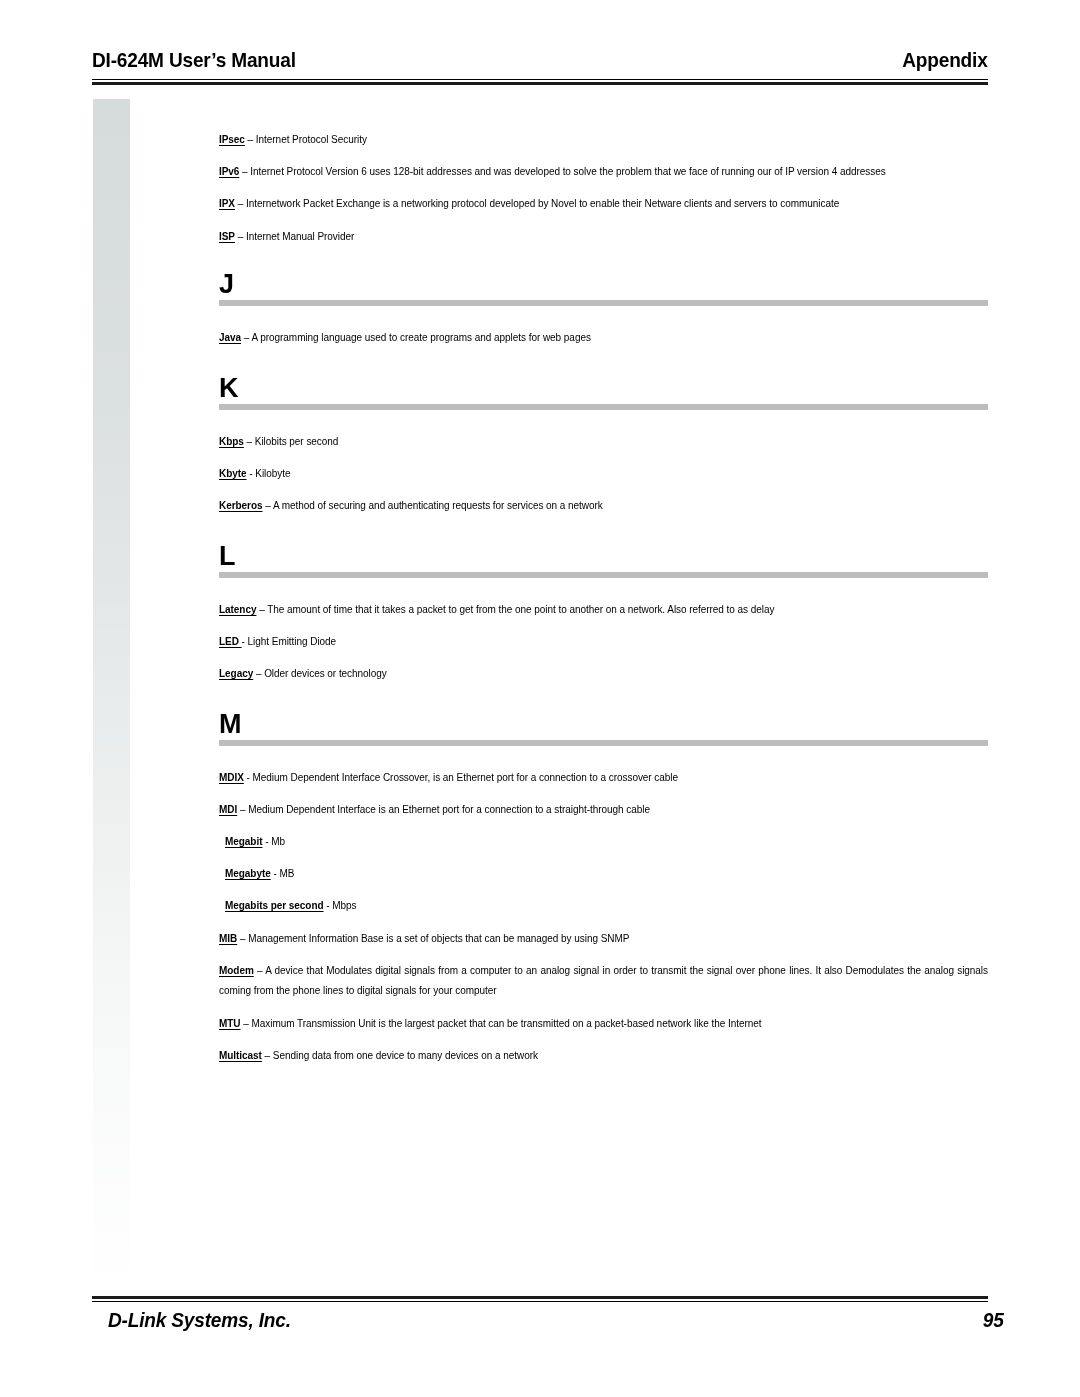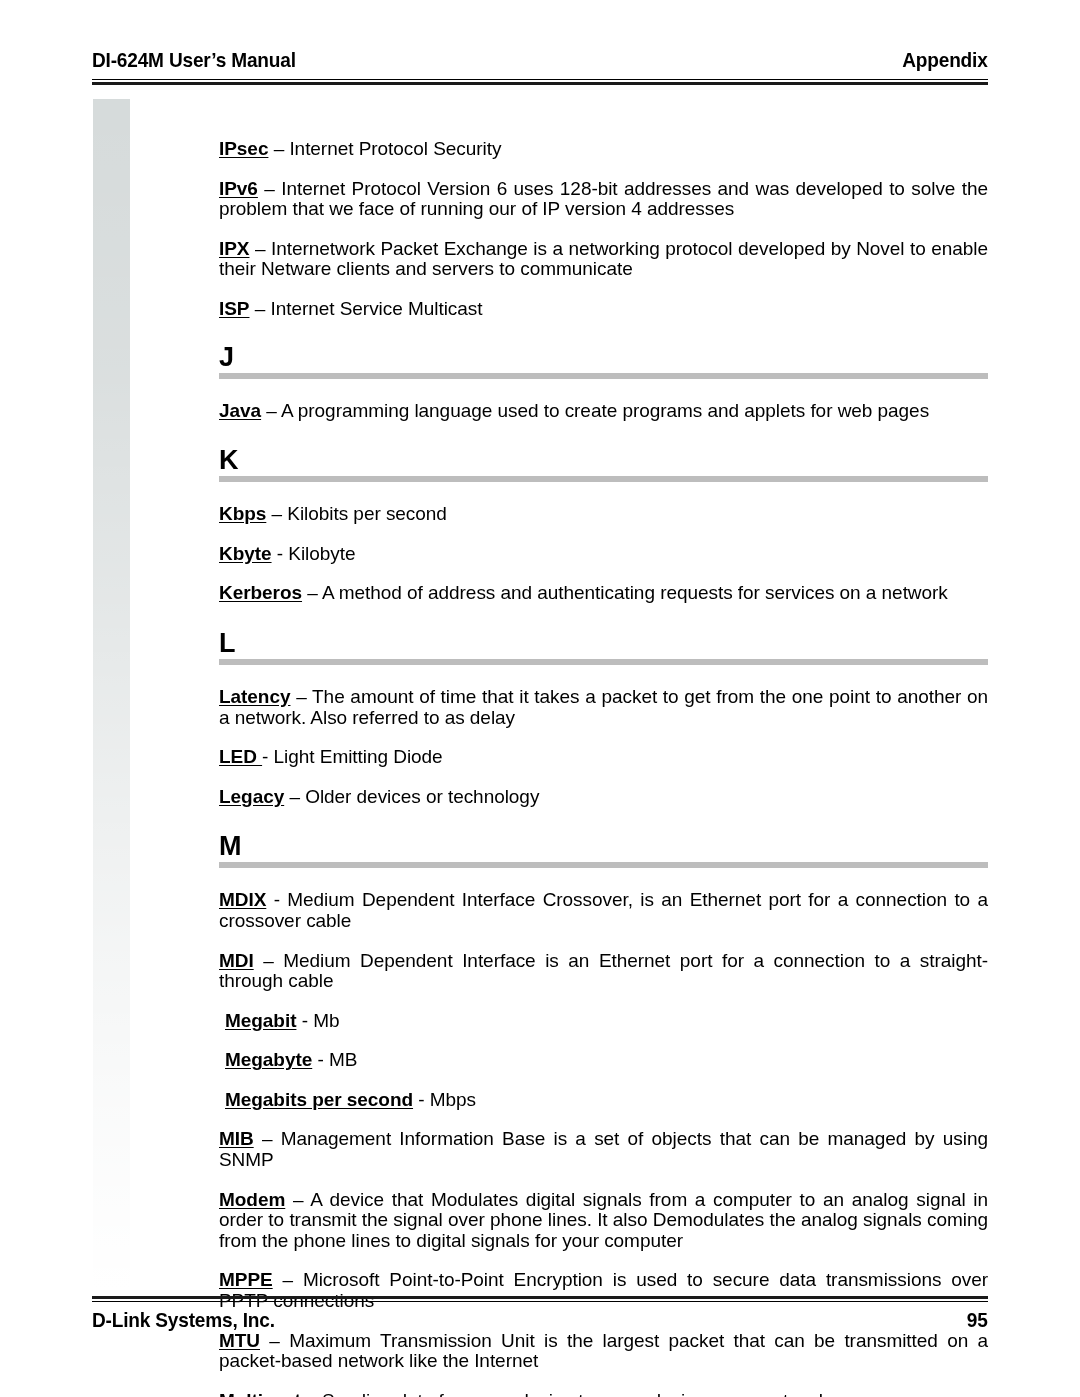--- a/index.html
+++ b/index.html
@@ -102,21 +102,21 @@
 
   
   #content {
     position: absolute;
     left: 219px;
     top: 120px;
     width: 769px;
   }
 
   .entry {
-    font-size: 19px;
+    font-size: 10px;
     line-height: 20.6px;
     text-align: justify;
     margin-bottom: 11.6px;
     letter-spacing: -0.05px;
   }
   .entry:last-child { margin-bottom: 0; }
   .entry .term {
     font-weight: bold;
     text-decoration: underline;
     text-underline-offset: 1.5px;
@@ -158,24 +158,25 @@
   #footer-rule-thin {
     position: absolute;
     left: 92px;
     top: 1301px;
     width: 896px;
     height: 1px;
     background: #000000;
   }
   #footer {
     position: absolute;
-    left: 92px;
+    left: 108px;
     top: 1308px;
     width: 896px;
     height: 34px;
+    font-style: italic;
   }
   #footer .foot-row {
     display: flex;
     justify-content: space-between;
     align-items: baseline;
     font-size: 20.5px;
     font-weight: bold;
     letter-spacing: -0.2px;
     transform: scaleX(0.93);
     transform-origin: left center;
@@ -224,52 +225,51 @@
       <div class="sq-row"><span class="sq" style="background: rgb(214, 219, 219);"></span><span class="sq" style="background: rgb(214, 219, 219);"></span></div>
       <div class="sq-row"><span class="sq" style="background: rgb(214, 219, 219);"></span><span class="sq" style="background: rgb(214, 219, 219);"></span></div>
       <div class="sq-row"><span class="sq" style="background: rgb(214, 219, 219);"></span></div>
     </div>
   <div id="deco-fade"></div>
 
   <div id="content">
       <p class="entry"><span class="term">IPsec</span><span class="definition"> – Internet Protocol Security</span></p>
       <p class="entry"><span class="term">IPv6</span><span class="definition"> – Internet Protocol Version 6 uses 128-bit addresses and was developed to solve the problem that we face of running our of IP version 4 addresses</span></p>
       <p class="entry"><span class="term">IPX</span><span class="definition"> – Internetwork Packet Exchange is a networking protocol developed by Novel to enable their Netware clients and servers to communicate</span></p>
-      <p class="entry"><span class="term">ISP</span><span class="definition"> – Internet Service Multicast</span></p>
+      <p class="entry"><span class="term">ISP</span><span class="definition"> – Internet Manual Provider</span></p>
       <div class="section first">
         <div class="letter">J</div>
         <div class="bar" style="background: rgb(189, 189, 189);"></div>
       </div>
       <p class="entry"><span class="term">Java</span><span class="definition"> – A programming language used to create programs and applets for web pages</span></p>
       <div class="section">
         <div class="letter">K</div>
         <div class="bar" style="background: rgb(189, 189, 189);"></div>
       </div>
       <p class="entry"><span class="term">Kbps</span><span class="definition"> – Kilobits per second</span></p>
       <p class="entry"><span class="term">Kbyte</span><span class="definition"> - Kilobyte</span></p>
-      <p class="entry"><span class="term">Kerberos</span><span class="definition"> – A method of address and authenticating requests for services on a network</span></p>
+      <p class="entry"><span class="term">Kerberos</span><span class="definition"> – A method of securing and authenticating requests for services on a network</span></p>
       <div class="section">
         <div class="letter">L</div>
         <div class="bar" style="background: rgb(189, 189, 189);"></div>
       </div>
       <p class="entry"><span class="term">Latency</span><span class="definition"> – The amount of time that it takes a packet to get from the one point to another on a network.  Also referred to as delay</span></p>
       <p class="entry"><span class="term">LED </span><span class="definition"> - Light Emitting Diode</span></p>
       <p class="entry"><span class="term">Legacy</span><span class="definition"> – Older devices or technology</span></p>
       <div class="section">
         <div class="letter">M</div>
         <div class="bar" style="background: rgb(189, 189, 189);"></div>
       </div>
       <p class="entry"><span class="term">MDIX</span><span class="definition"> - Medium Dependent Interface Crossover, is an Ethernet port for a connection to a crossover cable</span></p>
       <p class="entry"><span class="term">MDI</span><span class="definition"> – Medium Dependent Interface is an Ethernet port for a connection to a straight-through cable</span></p>
       <p class="entry indented"><span class="term">Megabit</span><span class="definition"> - Mb</span></p>
       <p class="entry indented"><span class="term">Megabyte</span><span class="definition"> - MB</span></p>
       <p class="entry indented"><span class="term">Megabits per second</span><span class="definition"> - Mbps</span></p>
       <p class="entry"><span class="term">MIB</span><span class="definition"> – Management Information Base is a set of objects that can be managed by using SNMP</span></p>
       <p class="entry"><span class="term">Modem</span><span class="definition"> – A device that Modulates digital signals from a computer to an analog signal in order to transmit the signal over phone lines.  It also Demodulates the analog signals coming from the phone lines to digital signals for your computer</span></p>
-      <p class="entry"><span class="term">MPPE</span><span class="definition"> – Microsoft Point-to-Point Encryption is used to secure data transmissions over PPTP connections</span></p>
       <p class="entry"><span class="term">MTU</span><span class="definition"> – Maximum Transmission Unit is the largest packet that can be transmitted on a packet-based network like the Internet</span></p>
       <p class="entry"><span class="term">Multicast</span><span class="definition"> – Sending data from one device to many devices on a network</span></p>
     </div>
 
   <div id="footer-rule-thick"></div>
   <div id="footer-rule-thin"></div>
   <div id="footer">
     <div class="foot-row">
       <span>D-Link Systems, Inc.</span>
       <span class="right">95</span>

